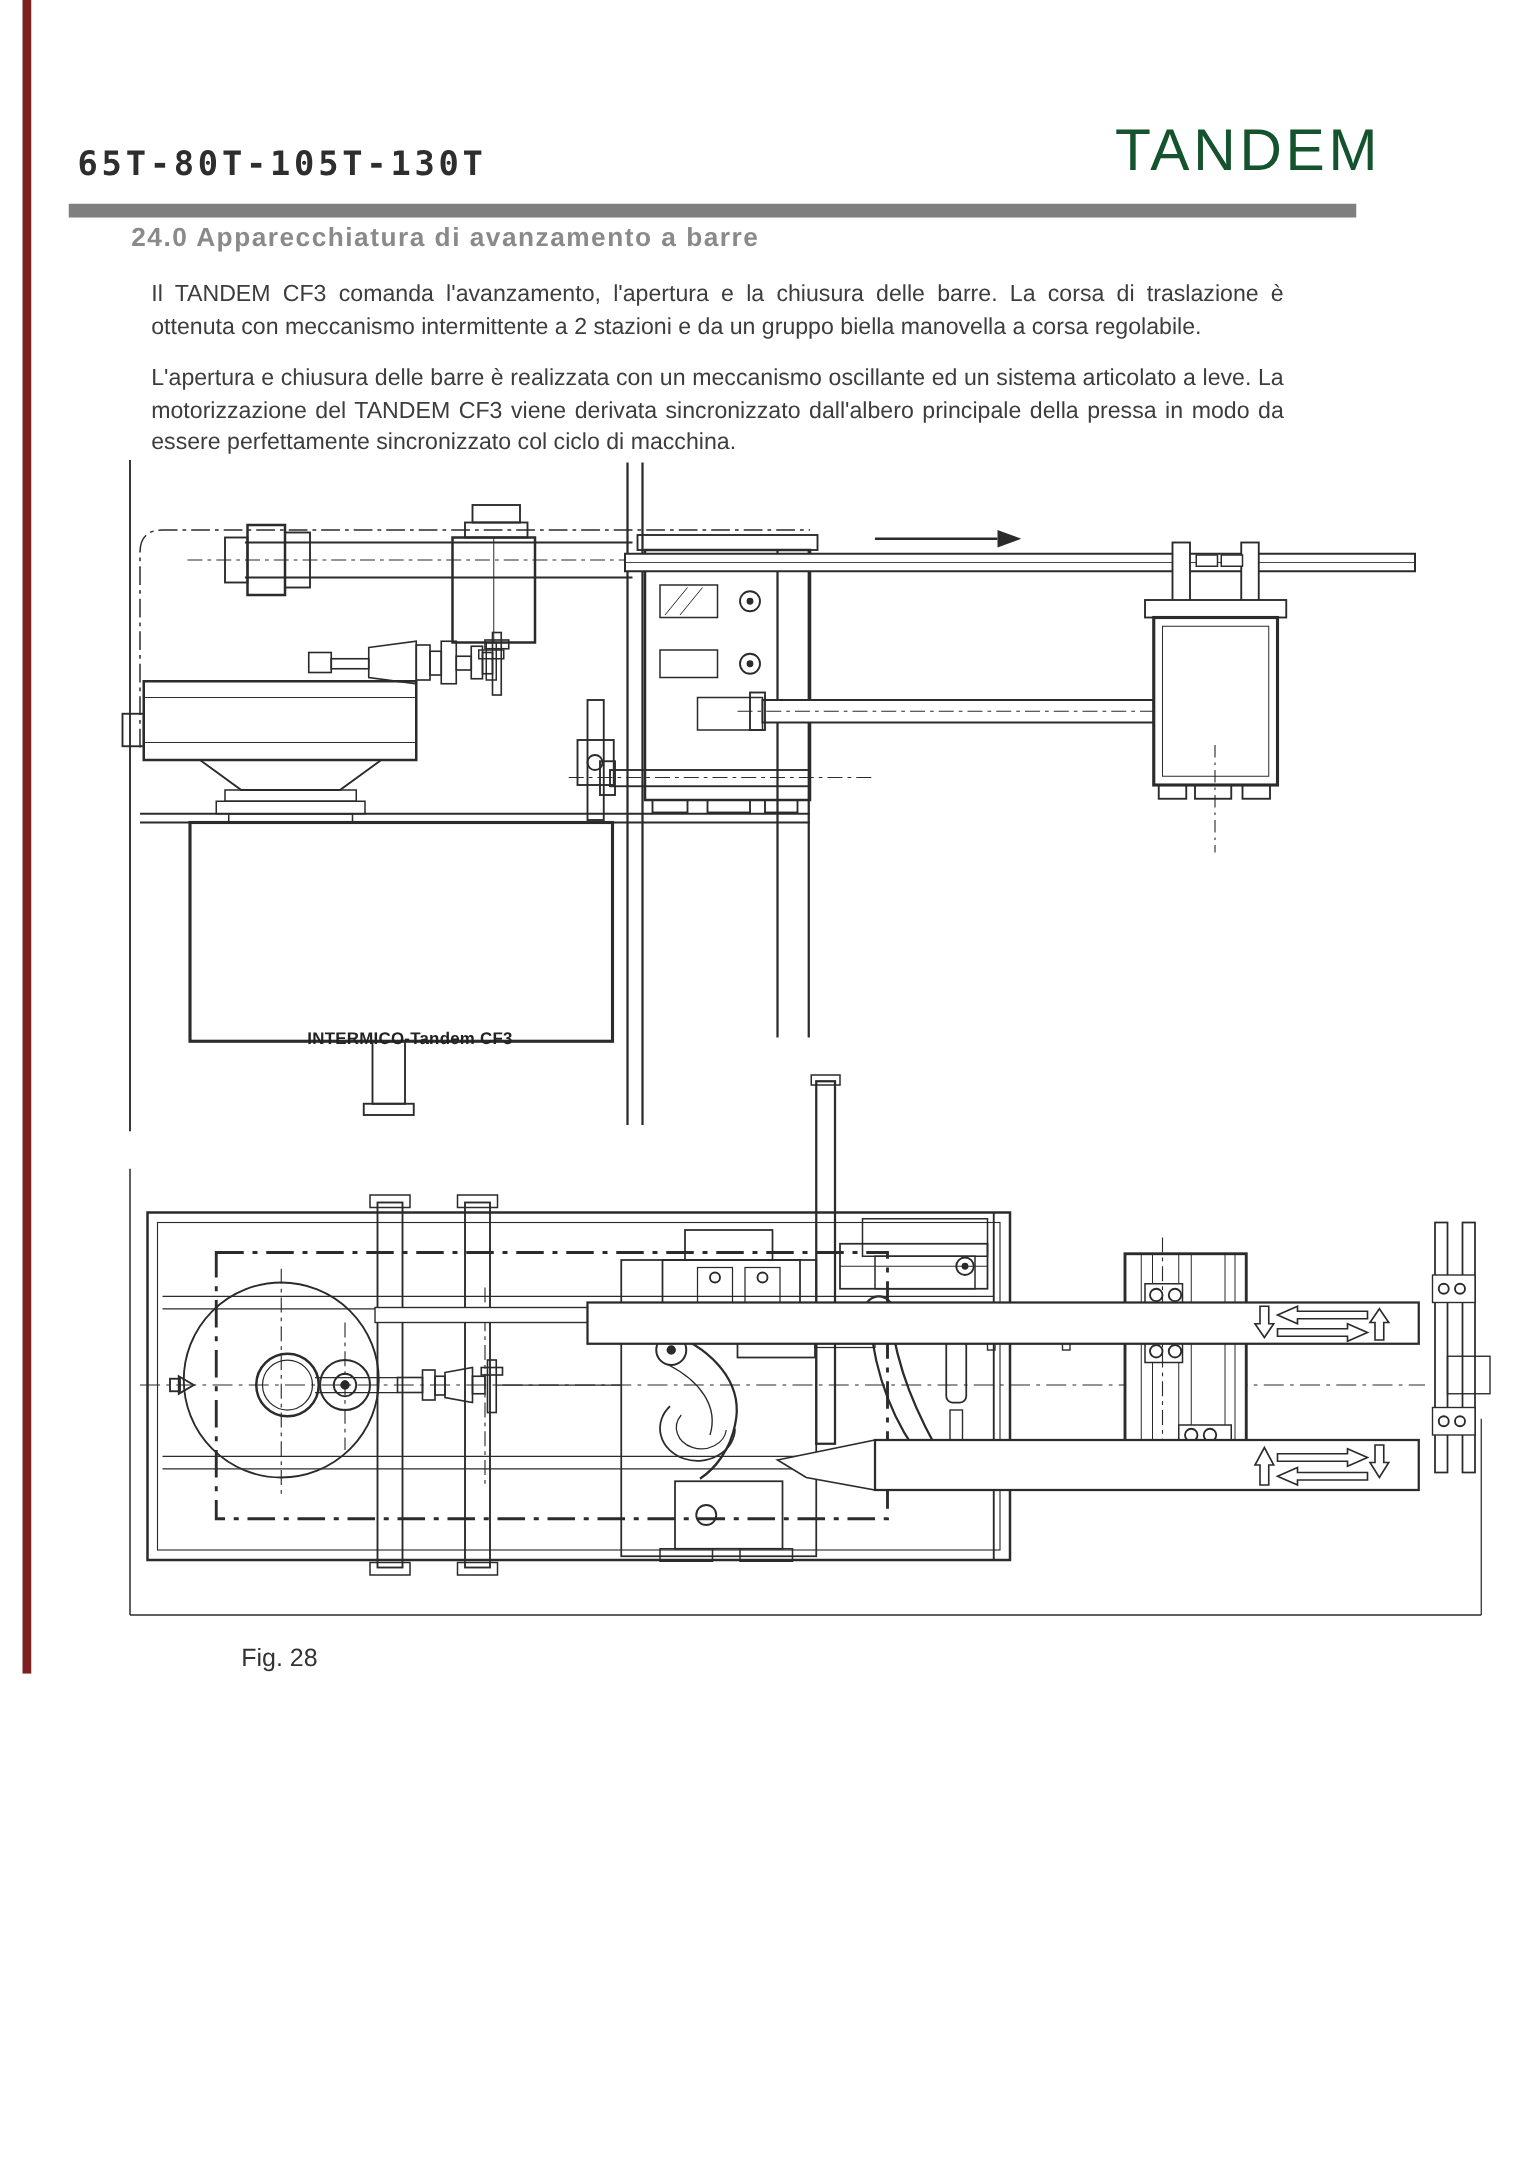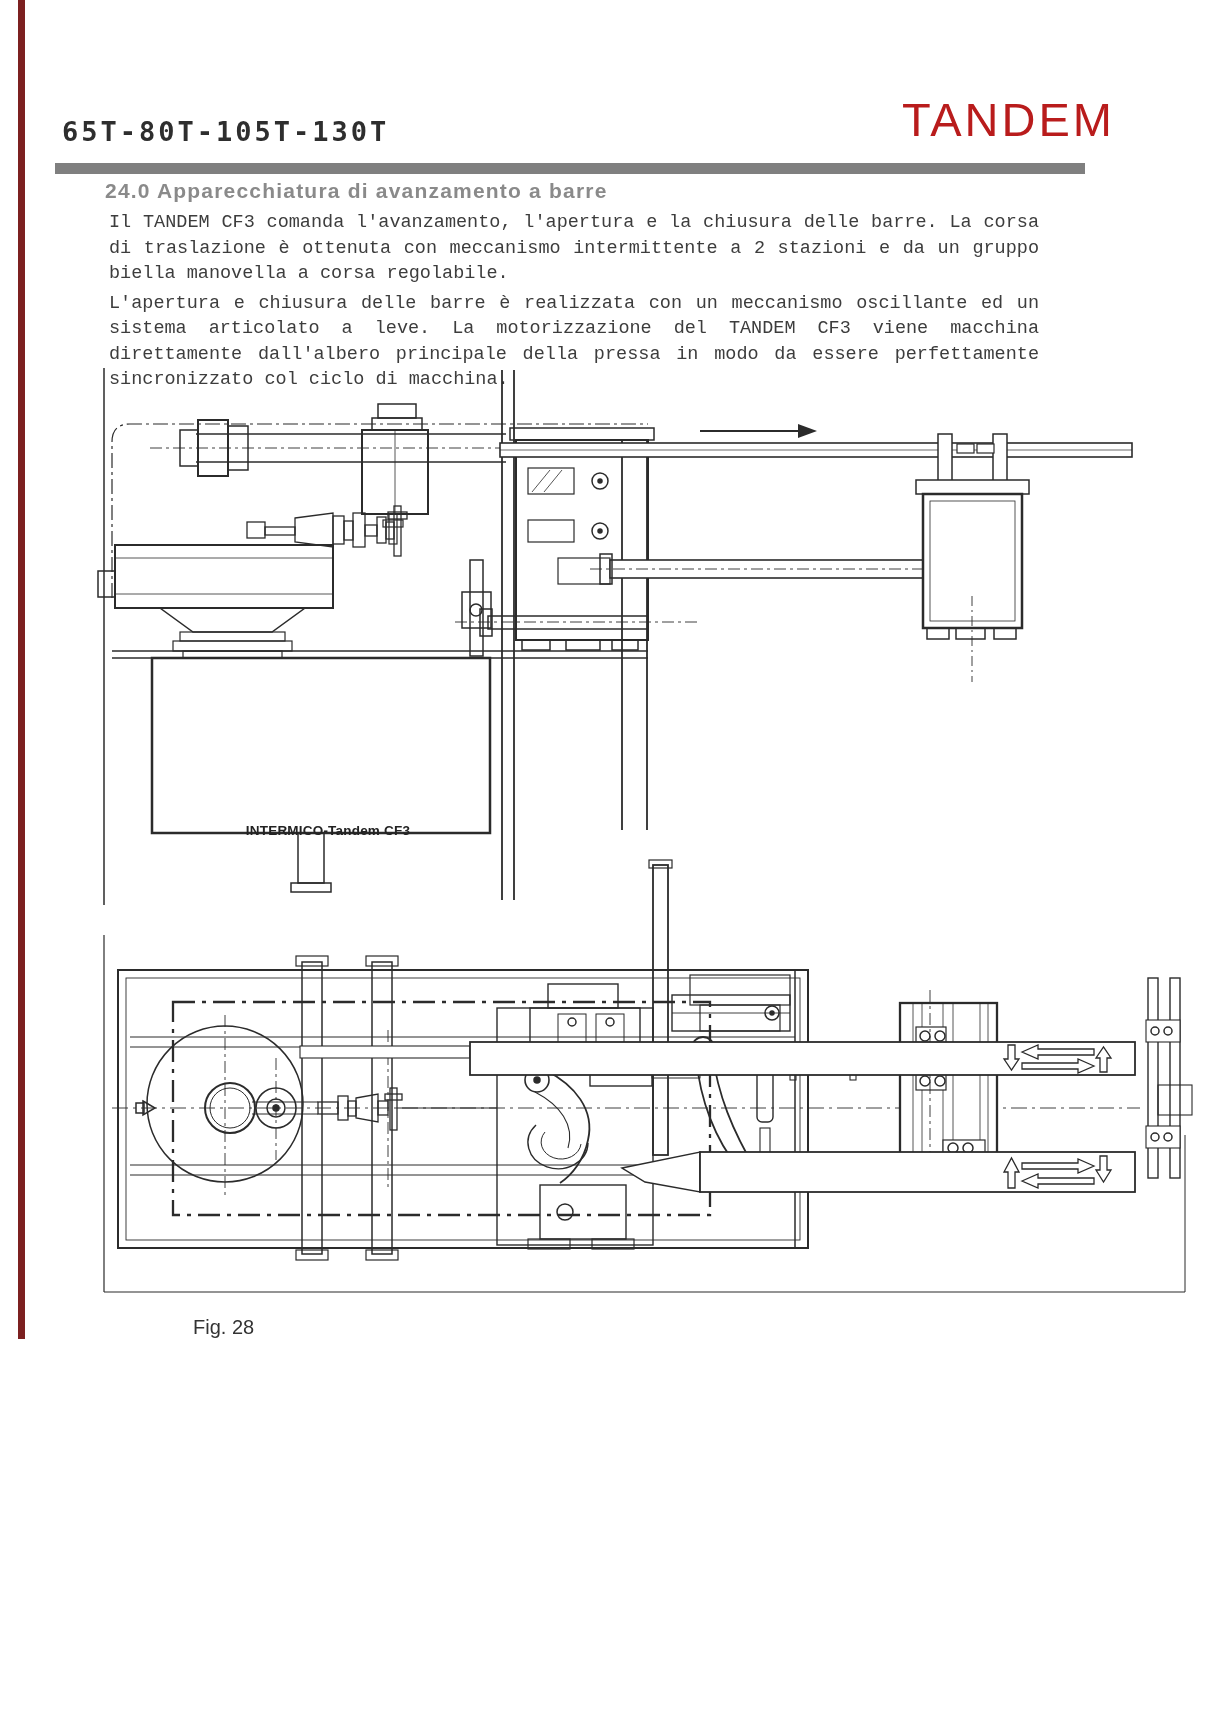--- a/index.html
+++ b/index.html
@@ -2,26 +2,26 @@
 <html><head>
 <meta charset="utf-8">
 <style>
   html,body{margin:0;padding:0;background:#ffffff;}
   #page{position:relative;width:1224px;height:1339px;background:#ffffff;overflow:hidden;
         font-family:"Liberation Sans", sans-serif;color:#3d3d3d;}
   .abs{position:absolute;}
   #left-edge{left:18px;top:0;width:7px;height:1731px;background:#7c2020;}
   #models{left:62px;top:116px;font-family:"DejaVu Sans Mono", monospace;font-weight:bold;
           font-size:27px;letter-spacing:3px;color:#2e2e2e;}
-  #brand{left:10px;top:92px;width:1105px;text-align:right;font-size:47px;font-weight:400;
-         letter-spacing:3px;color:#b91c1c;}
+  #brand{left:0;top:92px;width:1105px;text-align:right;font-size:47px;font-weight:400;
+         letter-spacing:3px;color:#14532d;}
   #header-bar{left:55px;top:163px;width:1030px;height:11px;background:#7f7f7f;}
   #section-title{left:105px;top:179px;font-size:21px;font-weight:bold;letter-spacing:1.2px;color:#8a8a8a;}
   #bodytext{left:105px;top:206px;width:938px;font-size:18.5px;line-height:25.5px;color:#3d3d3d;}
-  #bodytext p{margin:4px;text-align:justify;font-family:Liberation Mono, monospace;}
+  #bodytext p{margin:16px;text-align:justify;}
   #fig-caption{left:193px;top:1316px;font-size:20px;color:#333;}
   #machine-label{left:238px;top:810px;width:180px;text-align:center;font-size:13.5px;
                  font-weight:bold;letter-spacing:0.2px;color:#222;margin-top:13px;}
   #footer-bar{left:890px;top:1645px;width:247px;height:28px;
               background:linear-gradient(to right,#ffffff,#bdbdbd 30%,#5a5a5a 65%,#161616);}
   #page-num{left:1058px;top:1647px;font-family:"DejaVu Sans Mono", monospace;font-weight:bold;
             font-size:17px;color:#ececec;text-shadow:1px 1px 0 #000;}
   svg{display:block;}
 </style>
 </head>
@@ -31,21 +31,21 @@
 
   <div id="left-edge" class="abs"></div>
 
   <div id="models" class="abs">65T-80T-105T-130T</div>
   <div id="brand" class="abs">TANDEM</div>
   <div id="header-bar" class="abs"></div>
 
   <div id="section-title" class="abs">24.0 Apparecchiatura di avanzamento a barre</div>
   <div id="bodytext" class="abs">
     <p>Il TANDEM CF3 comanda l'avanzamento, l'apertura e la chiusura delle barre. La corsa di traslazione è ottenuta con meccanismo intermittente a 2 stazioni e da un gruppo biella manovella a corsa regolabile.</p>
-    <p>L'apertura e chiusura delle barre è realizzata con un meccanismo oscillante ed un sistema articolato a leve. La motorizzazione del TANDEM CF3 viene macchina direttamente dall'albero principale della pressa in modo da essere perfettamente sincronizzato col ciclo di macchina.</p>
+    <p>L'apertura e chiusura delle barre è realizzata con un meccanismo oscillante ed un sistema articolato a leve. La motorizzazione del TANDEM CF3 viene derivata sincronizzato dall'albero principale della pressa in modo da essere perfettamente sincronizzato col ciclo di macchina.</p>
   </div>
 
   <svg class="abs" style="left:95px;top:360px;" width="1050" height="550" viewBox="95 360 1050 550">
     <g stroke="#2b2b2b" fill="none" stroke-width="1.5">
       <line x1="104" y1="368" x2="104" y2="905"></line>
       <path d="M112,598 V442 Q112,424 130,424 H648" stroke-dasharray="15 4 3 4" stroke-width="1.2"></path>
 
       <line x1="112" y1="651" x2="648" y2="651"></line>
       <line x1="112" y1="658" x2="648" y2="658"></line>
       <rect x="152" y="658" width="338" height="175" stroke-width="2.5"></rect>

